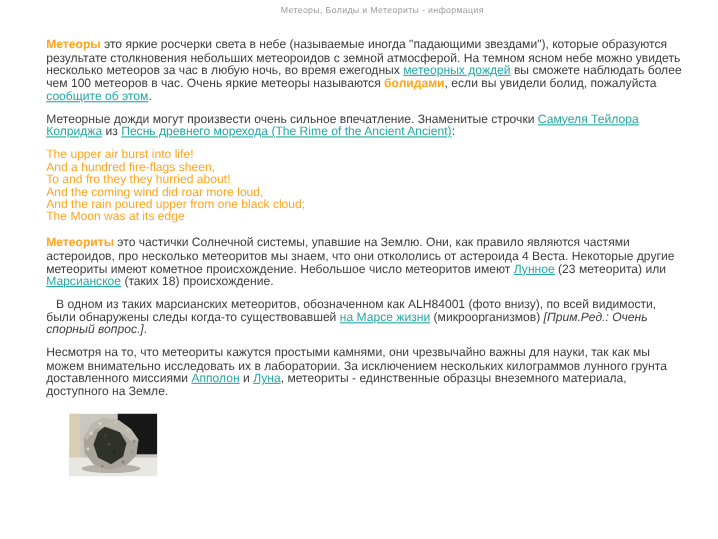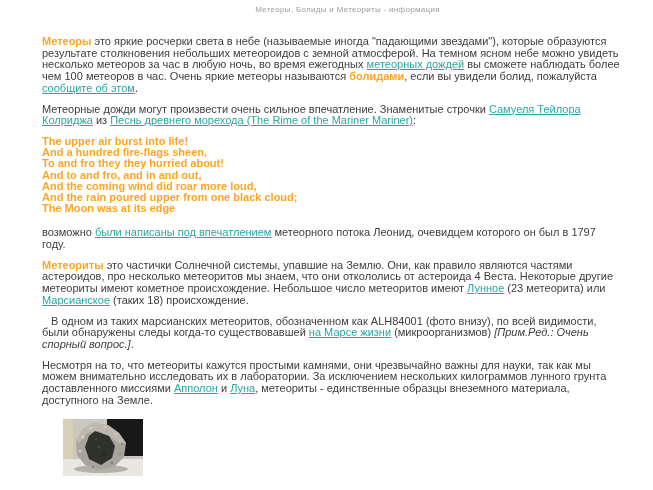--- a/index.html
+++ b/index.html
@@ -21,21 +21,20 @@
   }
   .content {
     margin: 22px 31px 0 42px;
     line-height: 11.7px;
   }
   p.para { margin: 4px 0 9px 0; }
   .poem {
     color: var(--accent, #ffa51f);
     line-height: 11.2px;
     margin: 2px 0 13px 0;
-    font-weight: bold;
   }
   .poem-line { white-space: pre; }
   .seg-accent { color: var(--accent, #ffa51f); font-weight: bold; }
   a.seg-link { color: var(--link, #26a8a4); text-decoration: underline; cursor: pointer; }
   .seg-italic { font-style: italic; }
   .indented { text-indent: 9px; }
   .figure {
     margin: 13px 0 0 21px;
     width: 80px; height: 57px;
     line-height: 0;
@@ -43,33 +42,31 @@
 </style>
 </head>
 <body>
 
 <div class="page-title">Метеоры,  Болиды и Метеориты  - информация</div>
 
 <div class="content">
 
   <p class="para"><span class="seg-accent">Метеоры</span><span class="seg-plain"> это яркие росчерки света в небе (называемые иногда "падающими звездами"), которые образуются результате столкновения небольших метеороидов с земной атмосферой.  На темном ясном небе можно увидеть несколько метеоров за час в любую ночь, во время ежегодных </span><a class="seg-link" href="#">метеорных дождей</a><span class="seg-plain"> вы сможете наблюдать  более чем 100 метеоров в час. Очень яркие метеоры называются </span><span class="seg-accent">болидами</span><span class="seg-plain">, если вы увидели болид, пожалуйста </span><a class="seg-link" href="#">сообщите об этом</a><span class="seg-plain">.</span></p>
 
-  <p class="para"><span class="seg-plain">Метеорные  дожди  могут произвести очень сильное впечатление. Знаменитые строчки </span><a class="seg-link" href="#">Самуеля Тейлора Колриджа</a><span class="seg-plain"> из </span><a class="seg-link" href="#">Песнь древнего морехода (The Rime of the Mariner Mariner)</a><span class="seg-plain">:</span></p>
+  <p class="para"><span class="seg-plain">Метеорные  дожди  могут произвести очень сильное впечатление. Знаменитые строчки </span><a class="seg-link" href="#">Самуеля Тейлора Колриджа</a><span class="seg-plain"> из </span><a class="seg-link" href="#">Песнь древнего морехода (The Rime of the Ancient Ancient)</a><span class="seg-plain">:</span></p>
 
   <div class="poem">
     <div class="poem-line">The upper air burst into life!</div>
     <div class="poem-line">And a hundred fire-flags sheen,</div>
     <div class="poem-line">To and fro they they hurried about!</div>
-    <div class="poem-line">And to and fro, and in and out,</div>
     <div class="poem-line">And the coming wind did roar more loud,</div>
     <div class="poem-line">And the rain poured upper from one black cloud;</div>
     <div class="poem-line">The Moon was at its edge</div>
   </div>
 
-  <p class="para"><span class="seg-plain">возможно </span><a class="seg-link" href="#">были написаны под впечатлением</a><span class="seg-plain"> метеорного потока Леонид, очевидцем которого он был  в 1797 году.</span></p>
 
   <p class="para"><span class="seg-accent">Метеориты</span><span class="seg-plain"> это частички Солнечной системы, упавшие на Землю. Они, как правило являются частями астероидов, про несколько метеоритов мы знаем, что они откололись  от астероида 4 Веста. Некоторые другие метеориты имеют кометное происхождение. Небольшое  число метеоритов имеют </span><a class="seg-link" href="#">Лунное</a><span class="seg-plain"> (23 метеорита) или </span><a class="seg-link" href="#">Марсианское</a><span class="seg-plain"> (таких 18) происхождение.</span></p>
 
   <p class="para indented"><span class="seg-plain">В одном  из таких марсианских метеоритов, обозначенном как ALH84001 (фото  внизу), по всей видимости, были обнаружены следы  когда-то существовавшей </span><a class="seg-link" href="#">на Марсе жизни</a><span class="seg-plain"> (микроорганизмов) </span><span class="seg-italic">[Прим.Ред.: Очень спорный вопрос.]</span><span class="seg-plain">.</span></p>
 
   <p class="para"><span class="seg-plain">Несмотря на то, что метеориты кажутся простыми камнями, они чрезвычайно важны для науки, так как мы можем  внимательно исследовать их в лаборатории. За исключением нескольких килограммов лунного грунта доставленного миссиями </span><a class="seg-link" href="#">Апполон</a><span class="seg-plain"> и </span><a class="seg-link" href="#">Луна</a><span class="seg-plain">, метеориты - единственные образцы  внеземного материала, доступного на Земле.</span></p>
 
   <div class="figure">
     <svg width="80" height="57" viewBox="0 0 80 57" xmlns="http://www.w3.org/2000/svg">
       <rect x="0" y="0" width="80" height="57" fill="#c9c7c2"></rect>

